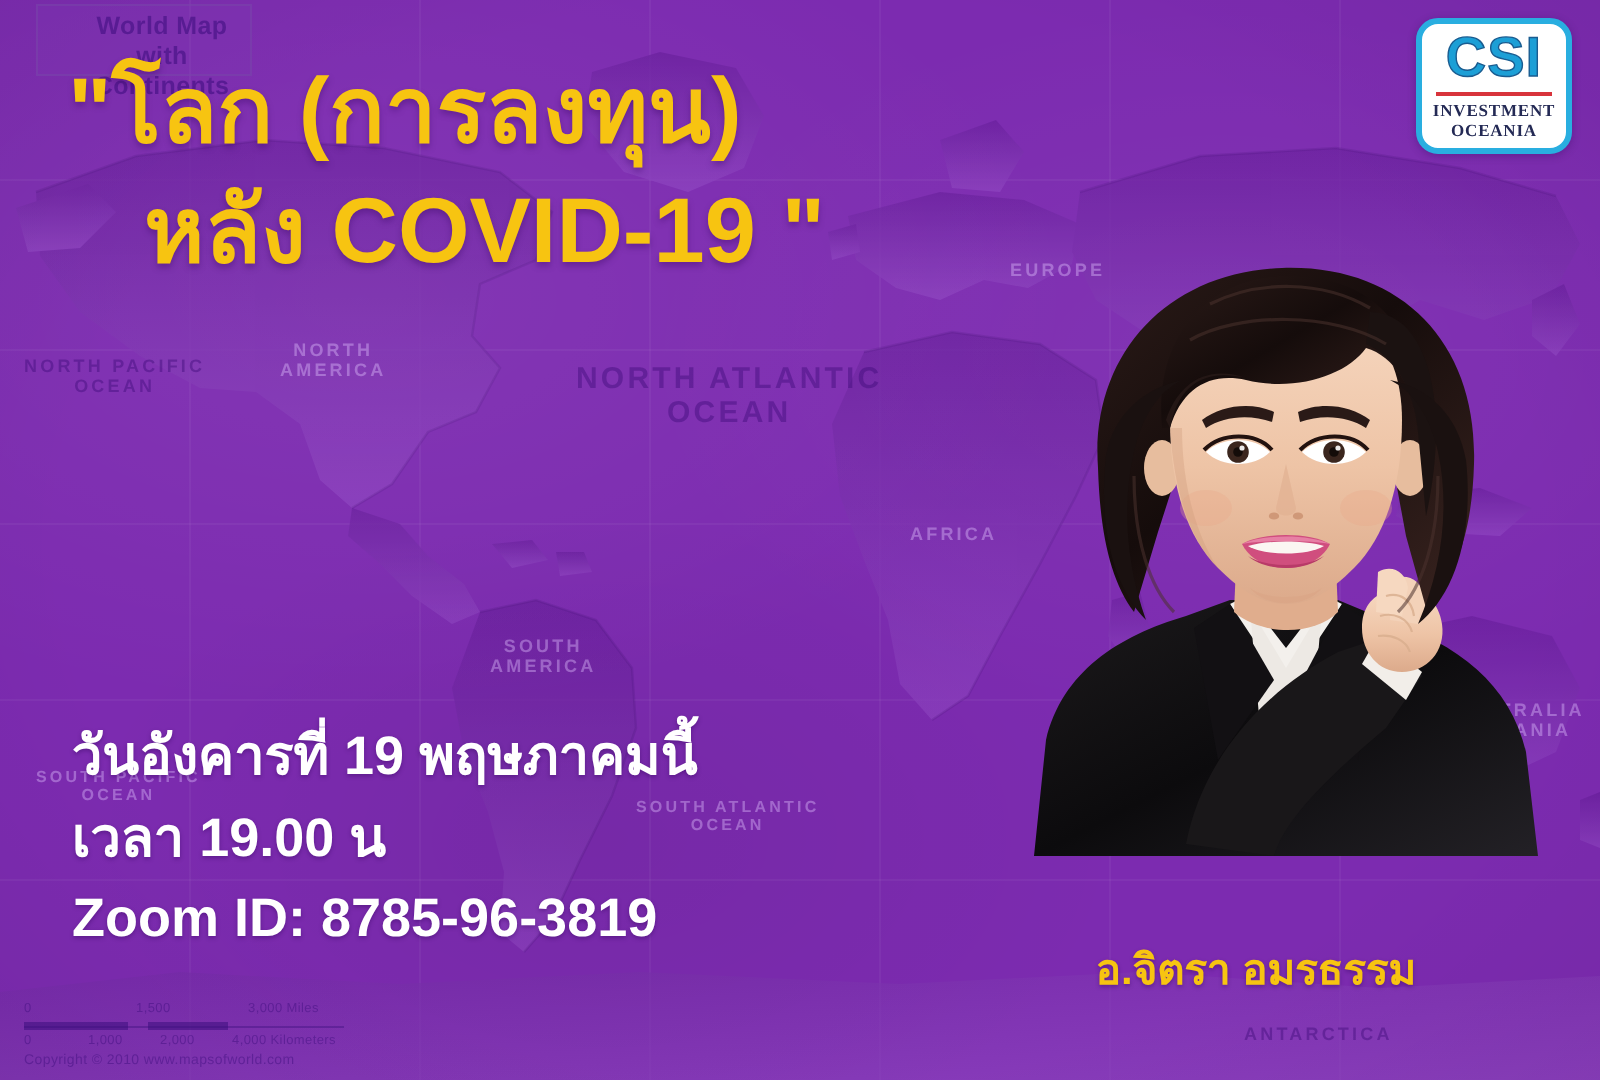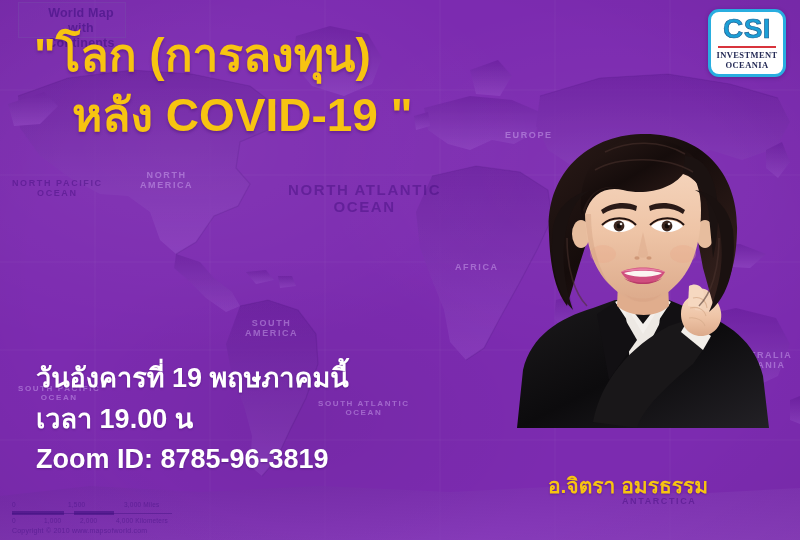--- a/index.html
+++ b/index.html
@@ -340,21 +340,21 @@
       <div class="map-label light" style="left: 245px; top: 318px; font-size: 9px;">SOUTH
 AMERICA</div>
       <div class="map-label light" style="left: 18px; top: 385px; font-size: 8px;">SOUTH PACIFIC
 OCEAN</div>
       <div class="map-label light" style="left: 318px; top: 385px; font-size: 8px; margin-top: 15px;">SOUTH ATLANTIC
 OCEAN</div>
       <div class="map-label light" style="left: 726px; top: 350px; font-size: 9px;">AUSTRALIA
 OCEANIA</div>
       <div class="map-label light" style="left: 620px; top: 380px; font-size: 8px;">INDIAN
 OCEAN</div>
-      <div class="map-label" style="left: 622px; top: 496px; font-size: 9px;">ANTARCTICA</div>
+      <div class="map-label" style="left: 622px; top: 512px; font-size: 9px;">ANTARCTICA</div>
     </div>
 
   <div id="watermark-box">
     <span>World Map</span>
     <span>with Continents</span>
   </div>
 
   <div id="map-credit">
     <div class="scale-nums" id="scale-top">
         <span style="left: 0px;">0</span>

